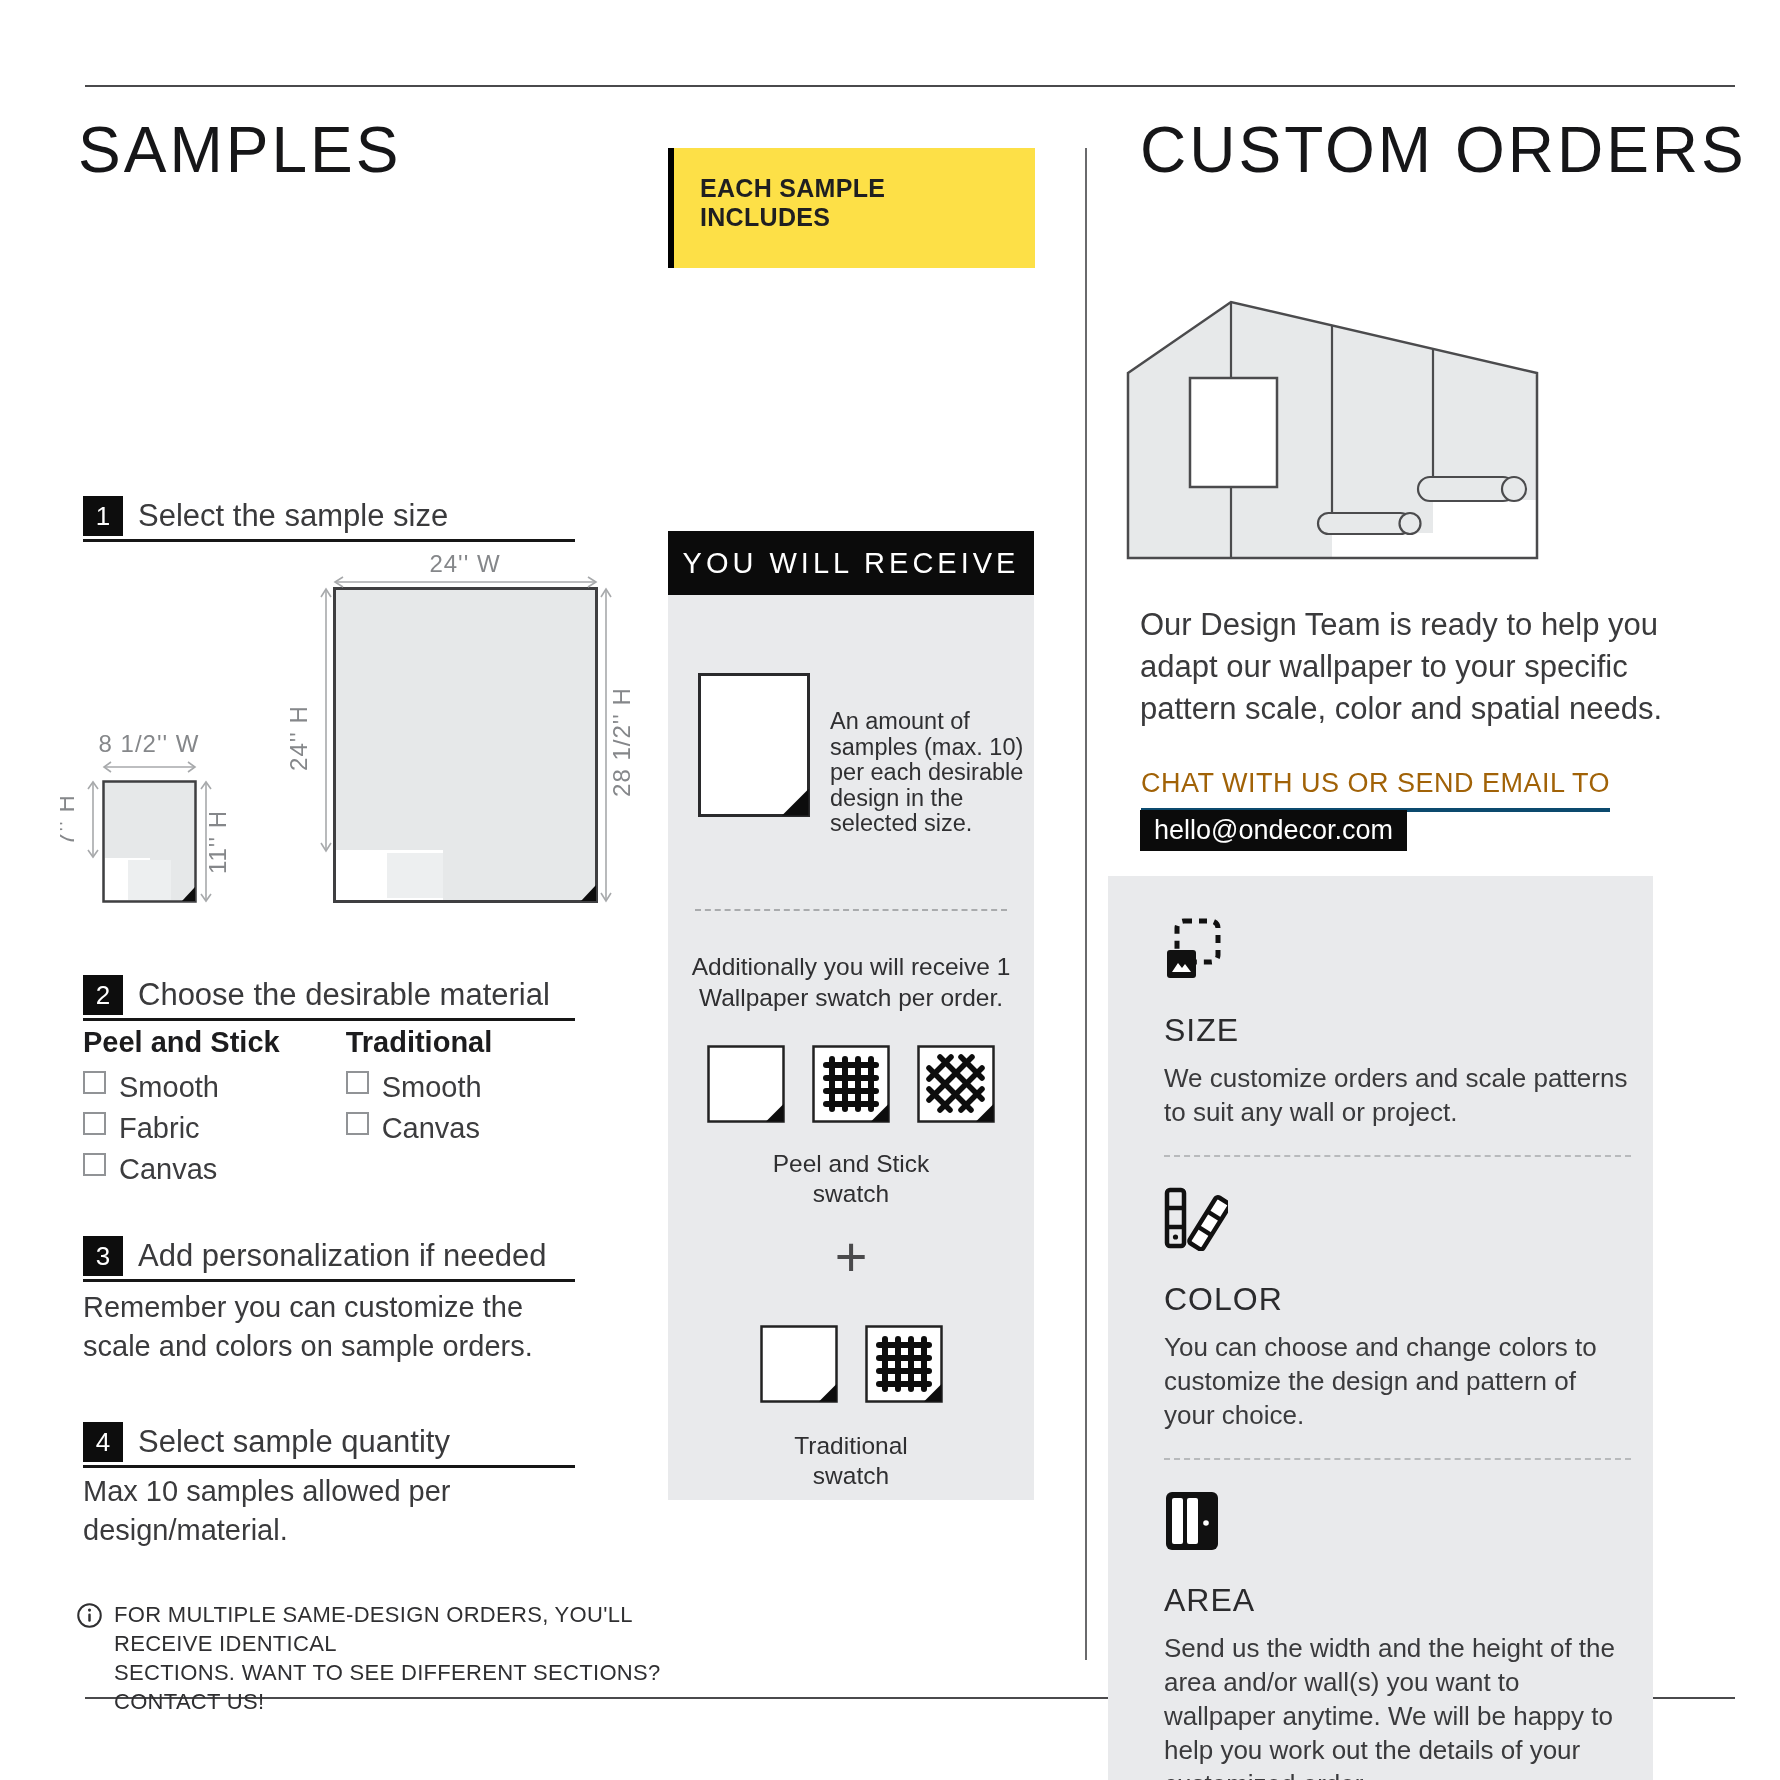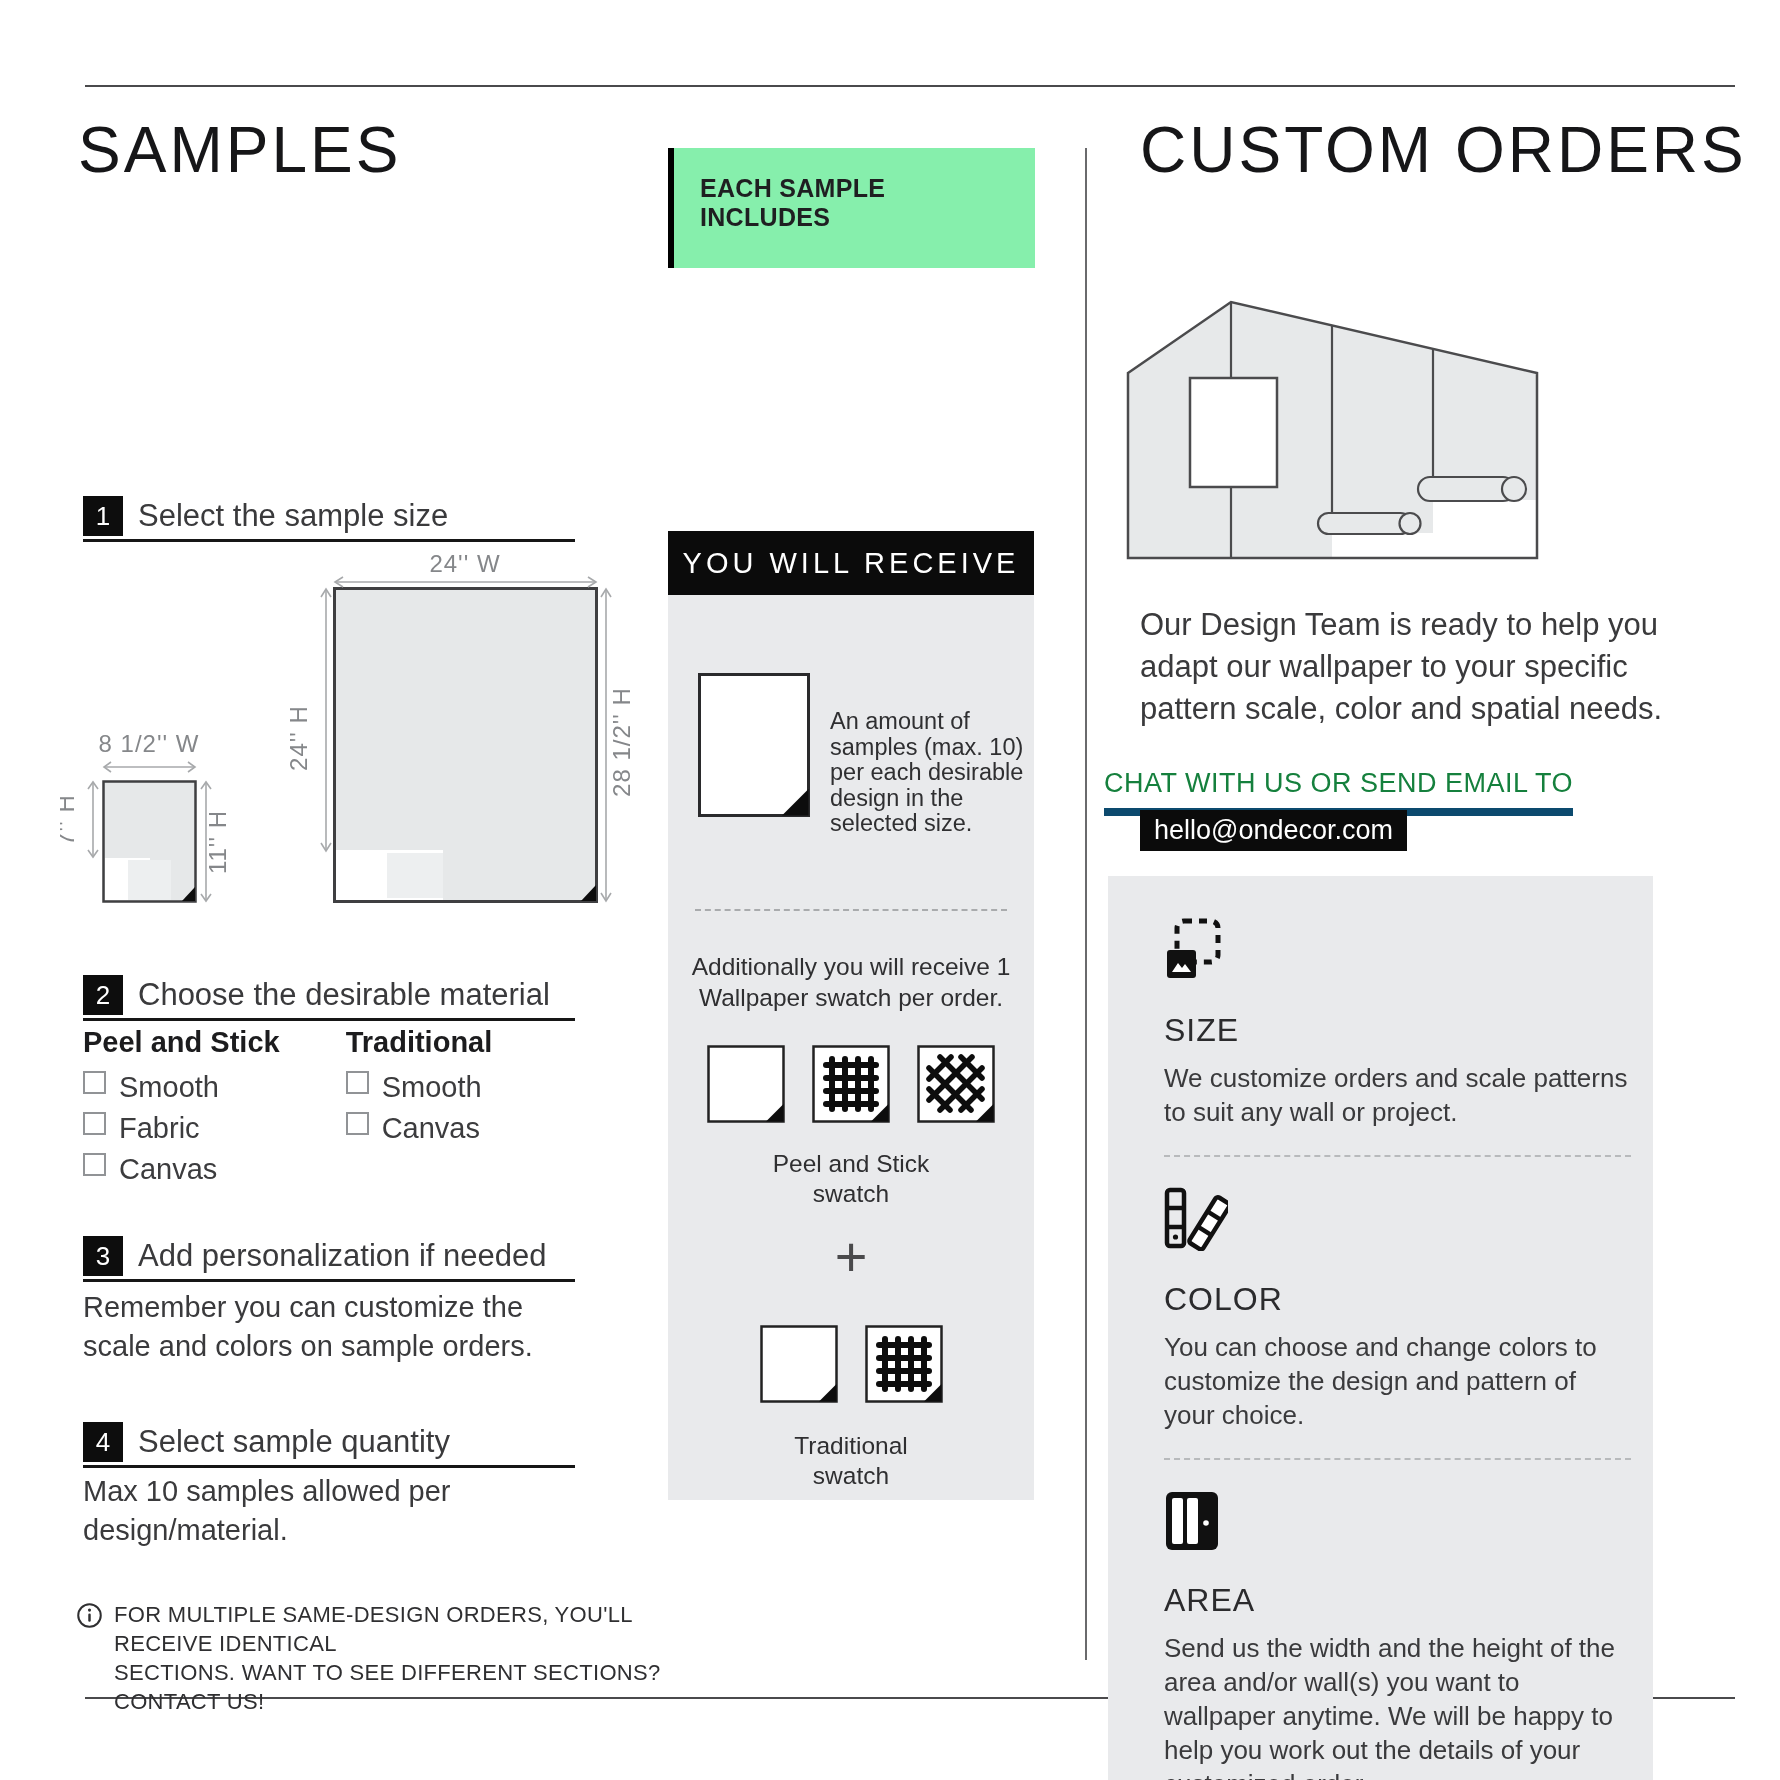--- a/index.html
+++ b/index.html
@@ -12,21 +12,21 @@
   #rule-bottom{top:1697px;}
   #col-divider{position:absolute;left:1085px;top:148px;width:2px;height:1512px;background:#6a6a6c;}
 
   .big-title{font-size:64px;line-height:1;font-weight:500;letter-spacing:3px;color:#161618;}
   #samples-title{left:78px;top:118px;}
   #custom-title{left:1140px;top:118px;}
 
   #samples-subtitle{left:78px;top:280px;font-size:28px;line-height:38px;letter-spacing:.5px;color:#2e2e30;}
 
   
-  #includes-box{left:668px;top:148px;width:367px;box-sizing:border-box;background:#86efac;
+  #includes-box{left:668px;top:148px;width:367px;box-sizing:border-box;background:#fde047;
     border-left:6px solid #000;padding:26px 18px 24px 26px;}
   #includes-box .inc-title{font-size:25px;font-weight:700;color:#1f1f21;margin:0 0 12px 0;letter-spacing:.3px;}
   #includes-box ul{list-style:none;margin:0;padding:0;}
   #includes-box li{font-size:24px;line-height:31px;color:#2f2f31;padding-left:14px;text-indent:-14px;}
   #includes-box li::before{content:"- ";}
 
   
   .step-header{position:absolute;left:83px;width:492px;display:flex;align-items:center;gap:15px;
     border-bottom:3px solid #161616;padding-bottom:3px;}
   .step-num{width:40px;height:40px;background:#0d0d0d;color:#ffffff;font-size:26px;
@@ -64,22 +64,22 @@
   .swatch-row{display:flex;justify-content:center;gap:27px;}
   #swatch-row1{margin-top:32px;}
   #swatch-row2{margin-top:40px;}
   .swatch-label{margin:26px auto 0;text-align:center;font-size:24.5px;line-height:30px;color:#2f2f31;}
   #peel-swatch-label{width:175px;}
   #traditional-swatch-label{width:140px;margin-top:28px;}
   #plus-sign{margin-top:20px;text-align:center;font-size:56px;line-height:56px;font-weight:300;color:#4a4a4c;}
 
   
   #custom-intro{left:1140px;top:604px;width:560px;font-size:31px;line-height:42px;color:#3a3a3c;}
-  #chat-label{left:1104px;top:768px;font-size:27px;letter-spacing:.5px;color:#15803d;
-    border-bottom:8px solid #0c4a6e;padding-bottom:9px;display:inline-block;}
+  #chat-label{left:1141px;top:768px;font-size:27px;letter-spacing:.5px;color:#a16207;
+    border-bottom:4px solid #0c4a6e;padding-bottom:9px;display:inline-block;}
   #email-chip{left:1140px;top:810px;background:#0b0b0b;color:#ffffff;font-size:27px;
     padding:5px 14px;display:inline-block;}
 
   #info-panel{left:1108px;top:876px;width:545px;box-sizing:border-box;background:#e9eaec;
     padding:42px 22px 40px 56px;}
   .info-icon{margin-bottom:26px;}
   .info-title{font-size:32px;letter-spacing:1px;color:#2b2b2d;margin-bottom:12px;}
   .info-text{font-size:26px;line-height:34px;color:#3a3a3c;}
   .info-dash{border-top:2px dashed #b8babc;margin:26px 0 30px 0;}
 

